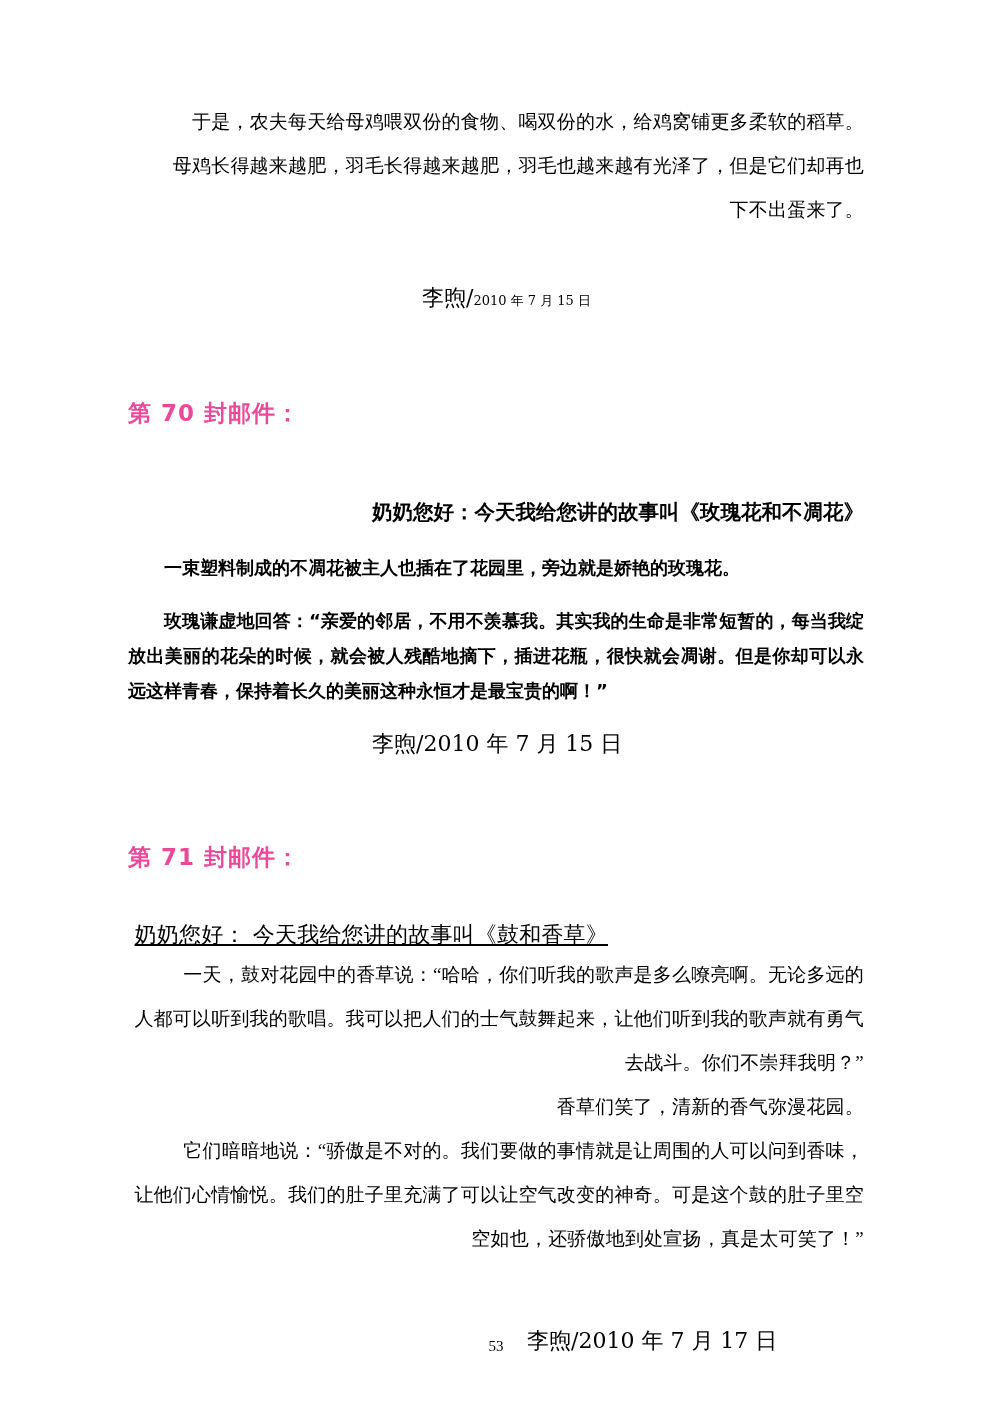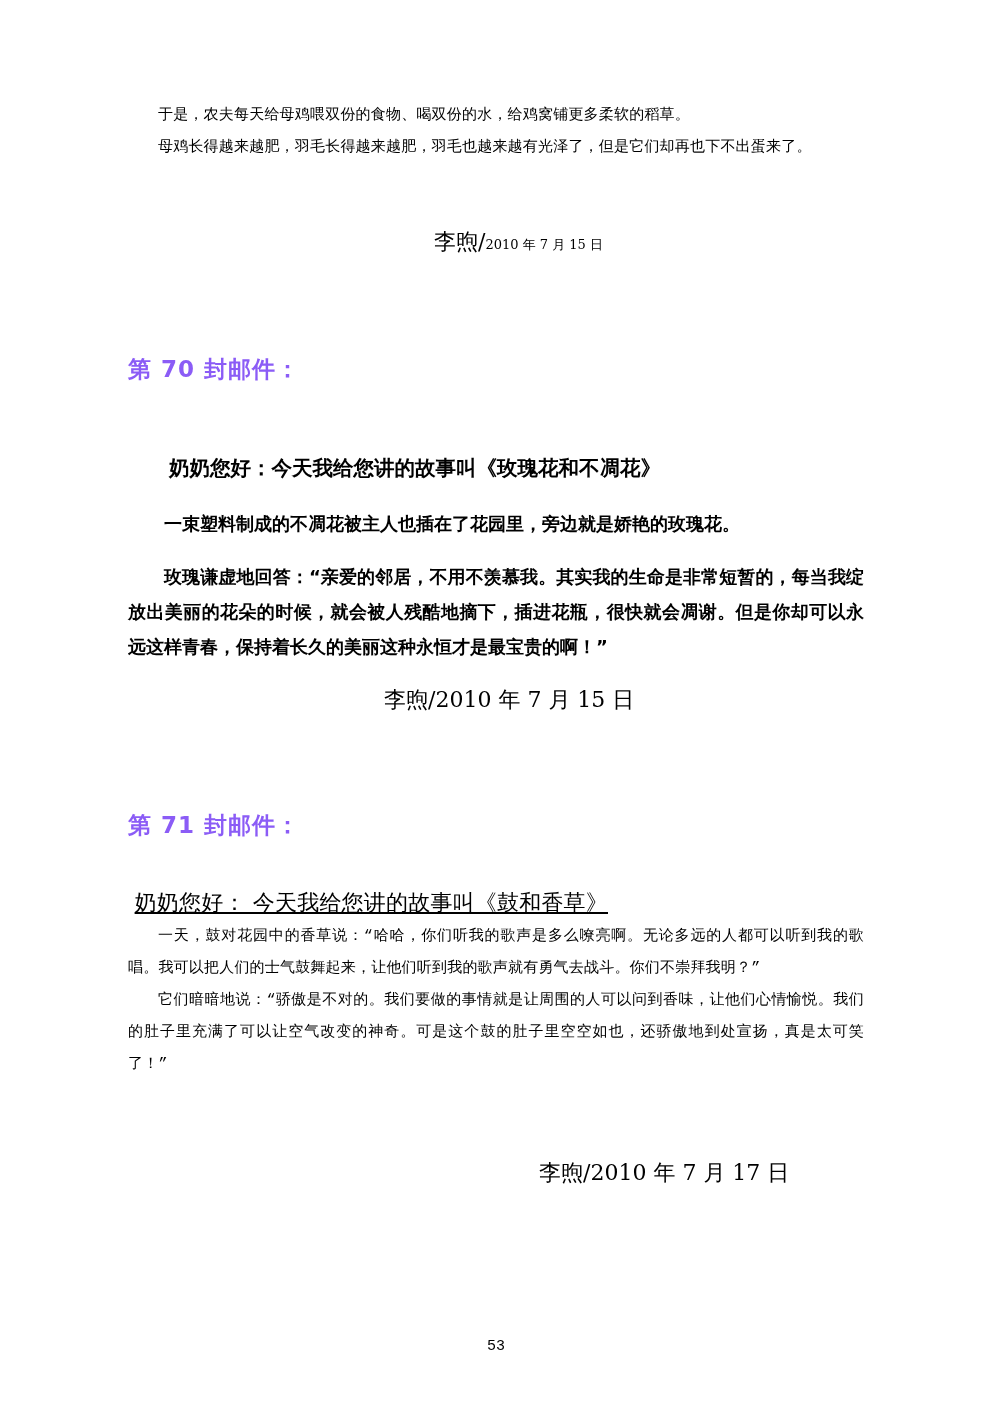--- a/index.html
+++ b/index.html
@@ -16,50 +16,51 @@
     overflow: hidden;
   }
   .page {
     position: relative;
     width: 992px;
     height: 1403px;
     box-sizing: border-box;
     padding: 100px 128px 0 128px;
   }
   .para {
-    font-family: Liberation Mono, monospace;
-    font-size: 15px;
-    line-height: 32px;
+    font-family: Liberation Serif, serif;
+    font-size: 19px;
+    line-height: 44px;
     text-align: justify;
     margin: 0;
     letter-spacing: 0.2px;
   }
   .indent {
     text-indent: 2em;
+    text-align: right;
   }
   .sig {
     font-family: "DejaVu Serif", serif;
     font-size: 20.5px;
     line-height: 34px;
-    margin: 16px;
+    margin: 4px;
   }
   .sig-small {
     font-size: 13px;
   }
   .sig-center-a {
     padding-left: 290px;
   }
   .sig-center-b {
     padding-left: 240px;
   }
   .sig-center-c {
     padding-left: 395px;
   }
   .mail-heading {
-    color: #8b5cf6;
+    color: #ec4899;
     font-family: "DejaVu Sans", sans-serif;
     font-weight: bold;
     font-size: 23px;
     letter-spacing: 1px;
     margin: 0;
   }
   .bold-sans {
     font-family: "DejaVu Sans", sans-serif;
     font-weight: bold;
     font-size: 20.5px;
@@ -79,21 +80,21 @@
   }
   .gap-lg { height: 76px; }
   .gap-md { height: 44px; }
   .gap-xl { height: 58px; }
   .page-number {
     position: absolute;
     left: 0;
     right: 0;
     bottom: 48px;
     text-align: center;
-    font-family: Liberation Mono, monospace;
+    font-family: Liberation Serif, serif;
     font-size: 15px;
     color: #000;
   }
 </style>
 </head>
 <body>
 
 <div class="page">
 
   <p class="para indent">于是，农夫每天给母鸡喂双份的食物、喝双份的水，给鸡窝铺更多柔软的稻草。</p>
@@ -116,20 +117,21 @@
   <p class="sig sig-center-b serif-title">李煦/2010 年 7 月 15 日</p>
 
   <div class="gap-lg"></div>
 
   <p class="mail-heading">第 71 封邮件：</p>
 
   <div class="gap-md"></div>
 
   <p class="para serif-title" style="text-indent:0.3em;text-decoration:underline;">奶奶您好： 今天我给您讲的故事叫《鼓和香草》</p>
   <p class="para indent">一天，鼓对花园中的香草说：“哈哈，你们听我的歌声是多么嘹亮啊。无论多远的人都可以听到我的歌唱。我可以把人们的士气鼓舞起来，让他们听到我的歌声就有勇气去战斗。你们不崇拜我明？”</p>
+  <p class="para indent">香草们笑了，清新的香气弥漫花园。</p>
   <p class="para indent">它们暗暗地说：“骄傲是不对的。我们要做的事情就是让周围的人可以问到香味，让他们心情愉悦。我们的肚子里充满了可以让空气改变的神奇。可是这个鼓的肚子里空空如也，还骄傲地到处宣扬，真是太可笑了！”</p>
 
   <div class="gap-xl"></div>
 
   <p class="sig sig-center-c serif-title">李煦/2010 年 7 月 17 日</p>
 
   <div class="page-number">53</div>
 
 </div>
 

